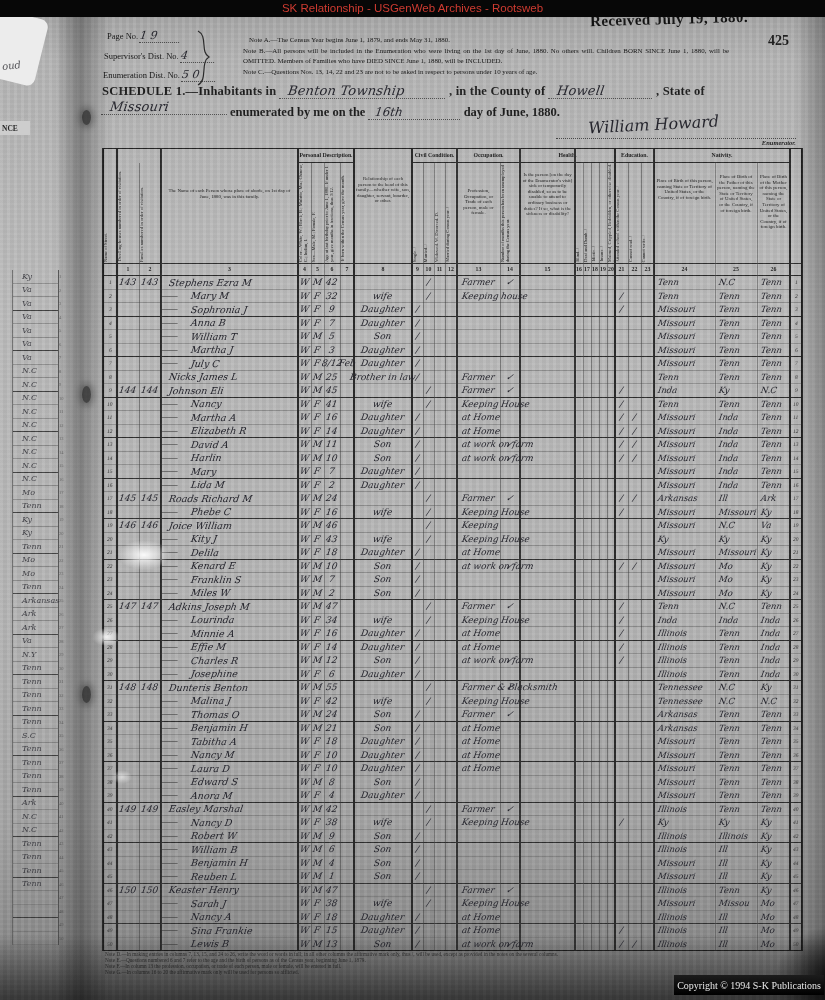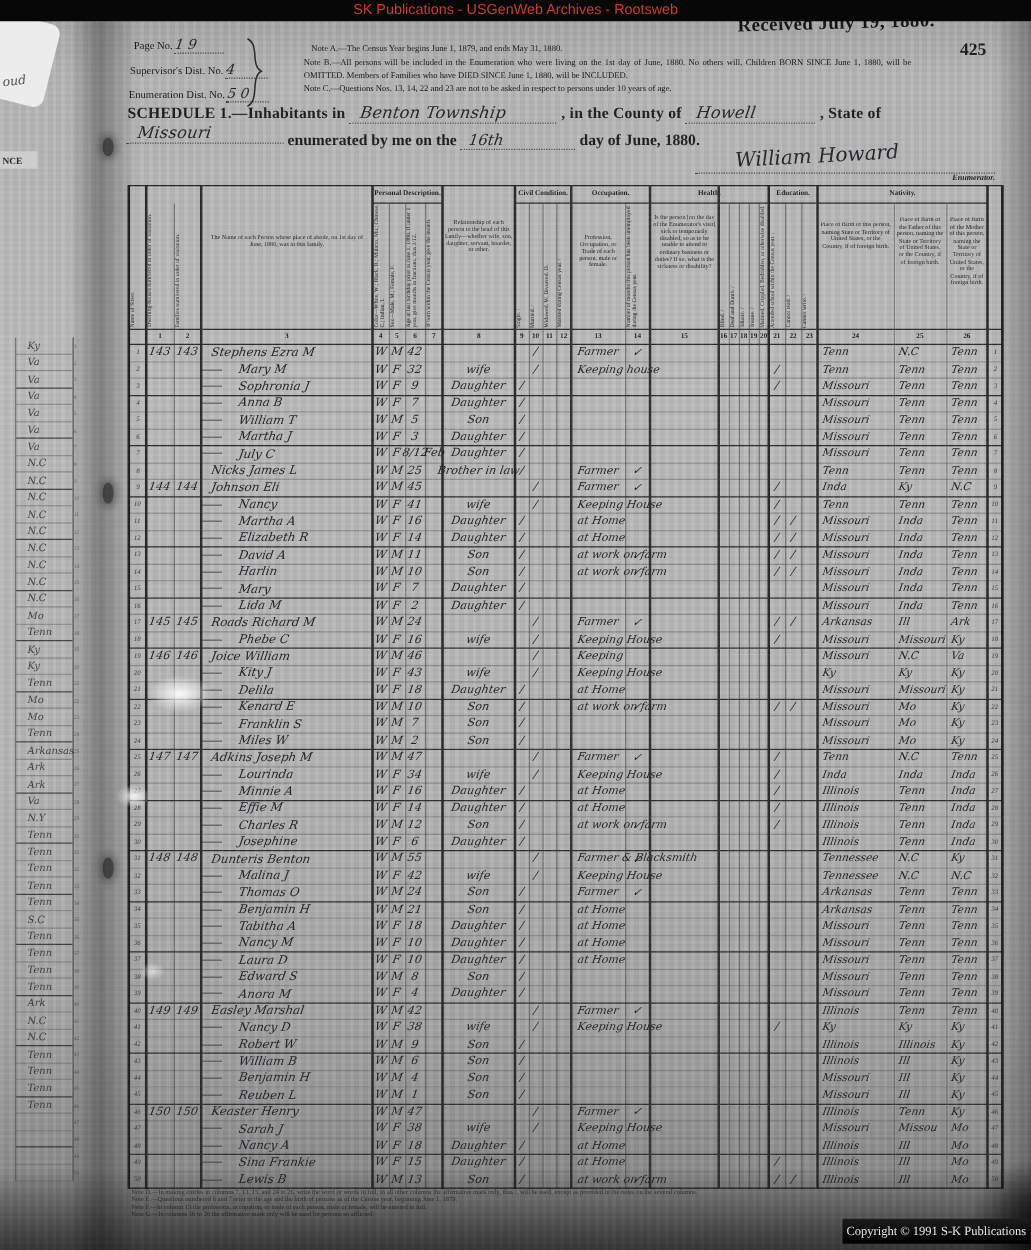--- a/index.html
+++ b/index.html
@@ -81,21 +81,21 @@
              color:#e8e8e8;font-size:10px;display:flex;align-items:center;justify-content:center;z-index:11;white-space:nowrap;}
   #rightShade{left:795px;top:17px;width:30px;height:983px;background:linear-gradient(90deg,rgba(0,0,0,0),rgba(0,0,0,.28));z-index:5;pointer-events:none;}
   #brace{left:196px;top:30px;z-index:2;}
 </style>
 </head>
 <body>
 
 <div id="page">
 
   <div id="banner">
-    <div>SK Publications - USGenWeb Archives - Rootsweb</div>
+    <div>SK Relationship - USGenWeb Archives - Rootsweb</div>
   </div>
 
   <div id="tornCorner" class="abs"></div>
   <div id="fragCursive" class="abs">oud</div>
   <div id="fragNCE" class="abs">NCE</div>
 
   <div id="stamp" class="abs">Received July 19, 1880.</div>
   <div id="cornerC" class="abs">C.</div>
   <div id="pagenum" class="abs">425</div>
 
@@ -3169,15 +3169,15 @@
 
   <div id="footnotes" class="abs">
       <div>Note D.—In making entries in columns 7, 13, 15, and 24 to 26, write the word or words in full; in all other columns the affirmative mark only, thus /, will be used, except as provided in the notes on the several columns.</div>
       <div>Note E.—Questions numbered 6 and 7 refer to the age and the birth of persons as of the Census year, beginning June 1, 1879.</div>
       <div>Note F.—In column 13 the profession, occupation, or trade of each person, male or female, will be entered in full.</div>
       <div>Note G.—In columns 16 to 20 the affirmative mark only will be used for persons so afflicted.</div>
     </div>
   <div id="bottomShade" class="abs"></div>
   <div id="cornerBlob" class="abs"></div>
   <div id="rightShade" class="abs"></div>
-  <div id="copyright" class="abs">Copyright © 1991 S-K Publications</div>
+  <div id="copyright" class="abs">Copyright © 1994 S-K Publications</div>
 
 </div>
 
 </body></html>

